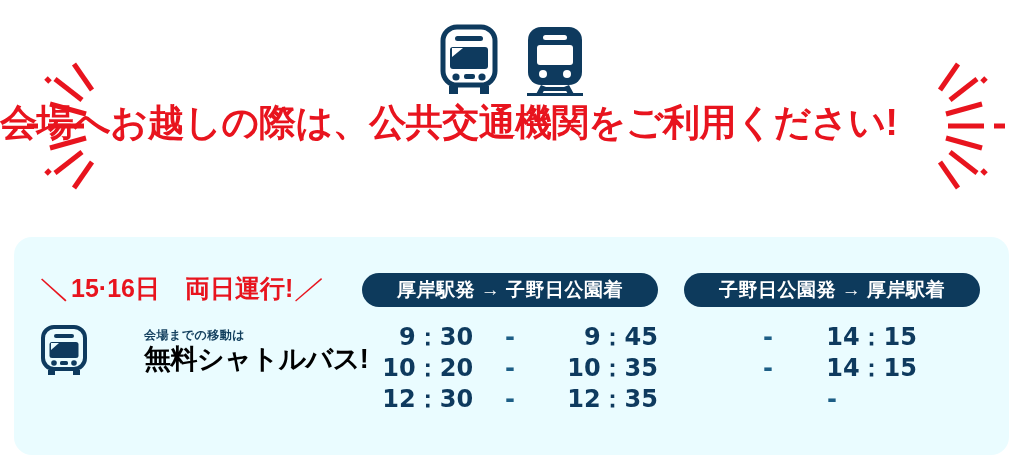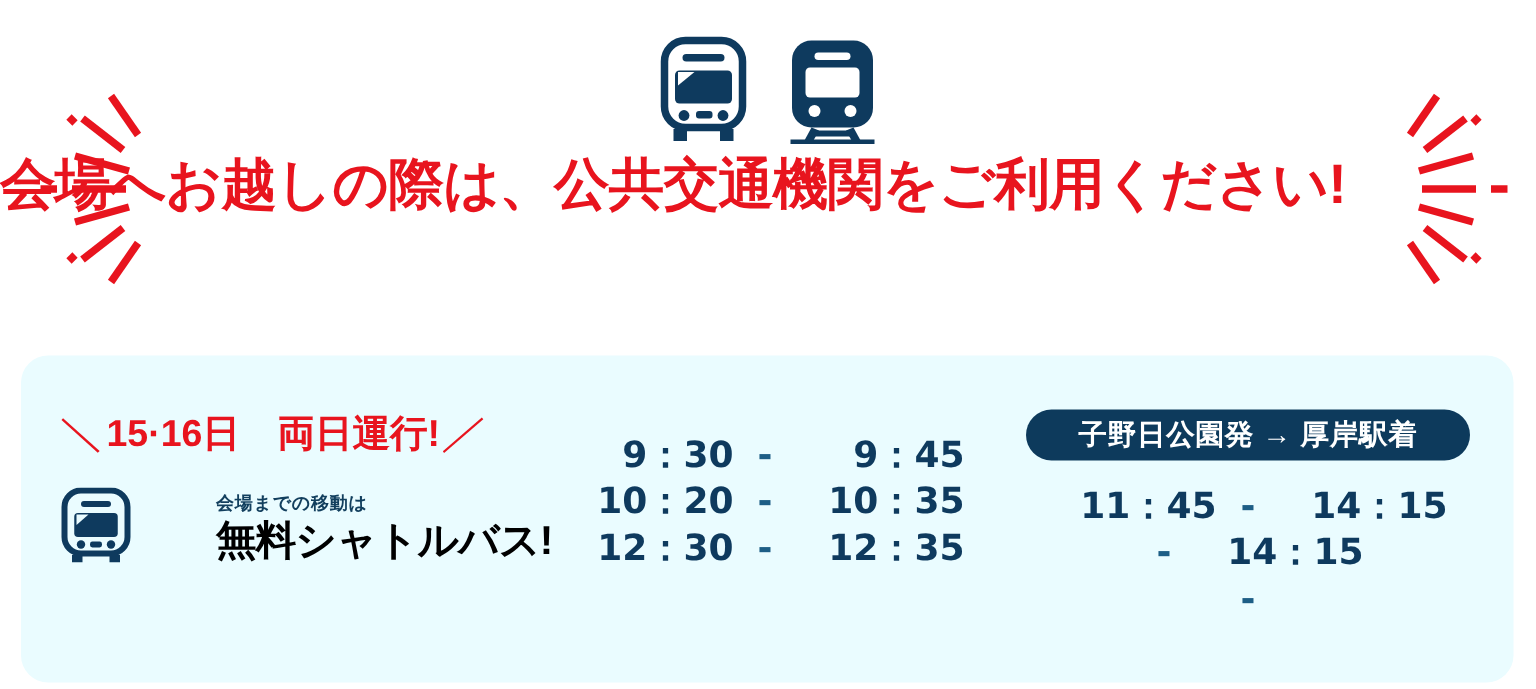--- a/index.html
+++ b/index.html
@@ -168,20 +168,21 @@
   .time-row {
     display: flex;
     align-items: center;
     justify-content: center;
     height: 31px;
     color: #0e3a5e;
     font-size: 24px;
     font-weight: bold;
     letter-spacing: 0px;
     font-family: "DejaVu Sans", "Liberation Sans", sans-serif;
+    gap: 16px;
   }
   .t-cell {
     width: 112px;
     text-align: right;
     white-space: nowrap;
   }
   .t-cell.right { text-align: right; }
   .t-dash {
     width: 42px;
     text-align: center;
@@ -292,20 +293,21 @@
           <span class="bus-small">会場までの移動は</span>
           <span class="bus-big">無料シャトルバス!</span>
         </span>
       </div>
 
     </div>
 
     <div class="routes">
 
       <div class="route-col">
+        <div class="route-pill">厚岸駅発 → 子野日公園着</div>
         <div class="times">
           <div class="time-row">
             <span class="t-cell">9：30</span>
             <span class="t-dash">-</span>
             <span class="t-cell right">9：45</span>
           </div>
           <div class="time-row">
             <span class="t-cell">10：20</span>
             <span class="t-dash">-</span>
             <span class="t-cell right">10：35</span>
@@ -315,21 +317,20 @@
             <span class="t-dash">-</span>
             <span class="t-cell right">12：35</span>
           </div>
         </div>
       </div>
 
       <div class="route-col">
         <div class="route-pill">子野日公園発 → 厚岸駅着</div>
         <div class="times">
           <div class="time-row">
-            <span class="t-cell">11：45</span>
             <span class="t-dash">-</span>
             <span class="t-cell right">14：15</span>
           </div>
           <div class="time-row">
             <span class="t-dash">-</span>
             <span class="t-cell right">14：15</span>
           </div>
           <div class="time-row">
             <span class="t-dash">-</span>
           </div>

